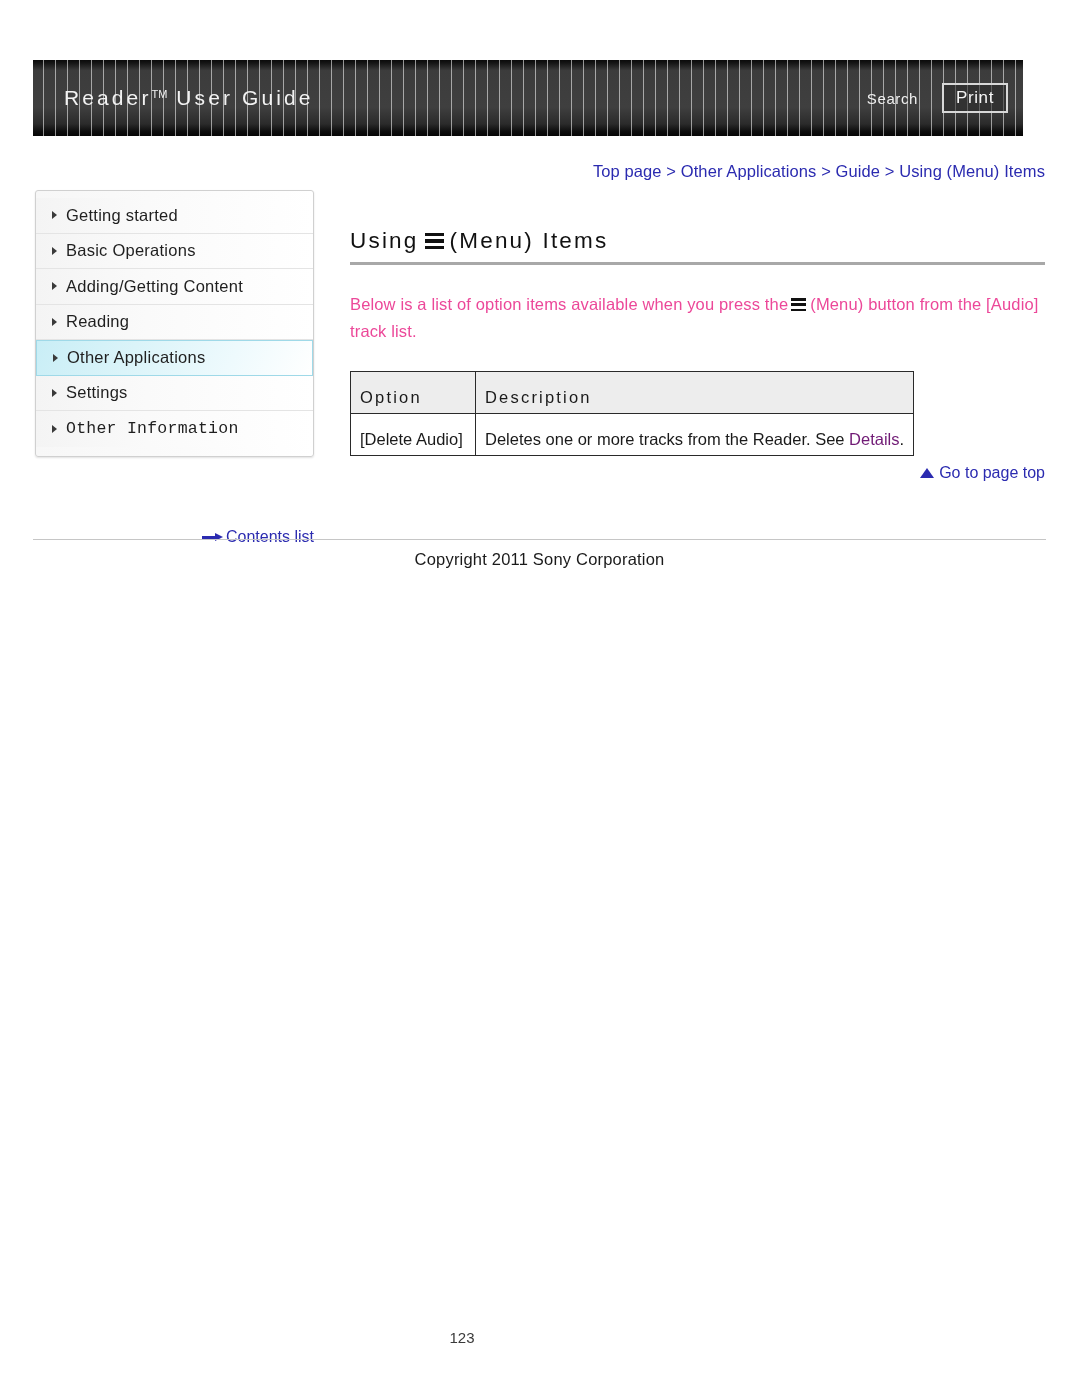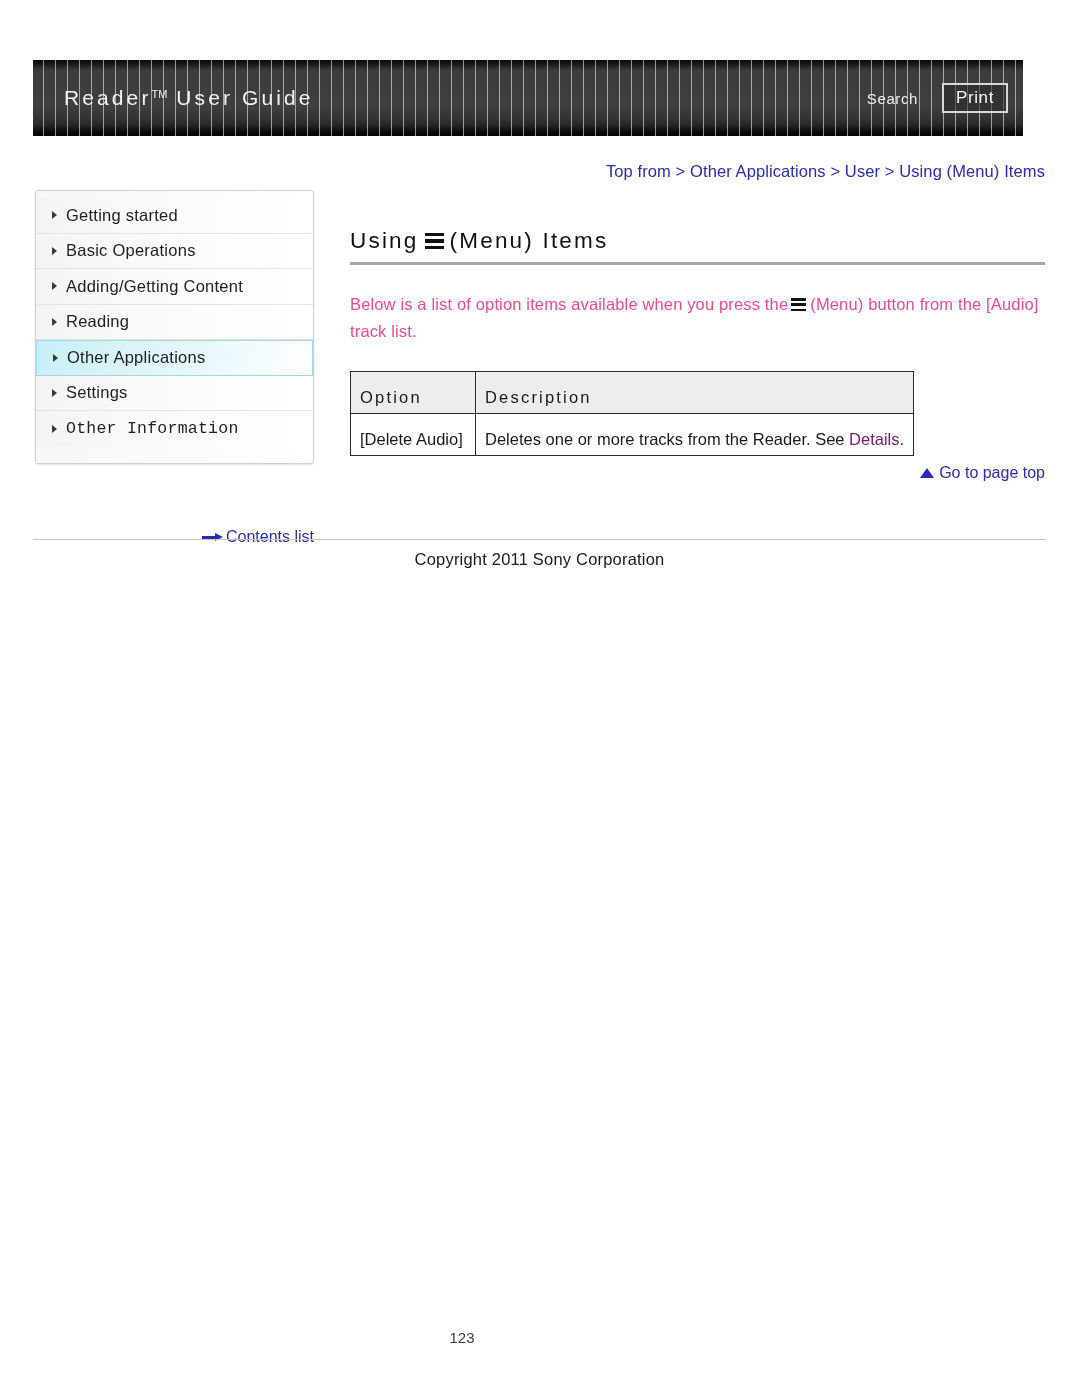--- a/index.html
+++ b/index.html
@@ -101,21 +101,21 @@
   
   .sidebar {
     position: absolute;
     left: 35px;
     top: 190px;
     width: 279px;
     border: 1px solid #d0d0d0;
     border-radius: 3px;
     background: linear-gradient(to right, #f7f7f7 0%, #fbfbfb 55%, #ffffff 100%);
     box-shadow: 0 1px 2px rgba(0,0,0,0.12);
-    padding: 7px 0 16px 0;
+    padding: 7px 0 9px 0;
     box-sizing: border-box;
   }
   .nav-item {
     position: relative;
     height: 35.5px;
     display: flex;
     align-items: center;
     padding-left: 16px;
     border-bottom: 1px solid #e4e4e4;
     background: linear-gradient(to right, #f4f4f4 0%, #fafafa 40%, #ffffff 100%);
@@ -316,25 +316,25 @@
 </head>
 <body>
 
 <div class="banner">
   <div class="banner-title"><span>Reader</span><sup>TM</sup><span> User Guide</span></div>
   <div class="banner-search">Search</div>
   <div class="banner-print">Print</div>
 </div>
 
 <div class="breadcrumb">
-  <span>Top from</span>
+  <span>Top page</span>
   <span class="sep">&gt;</span>
   <span>Other Applications</span>
   <span class="sep">&gt;</span>
-  <span>User</span>
+  <span>Guide</span>
   <span class="sep">&gt;</span>
   <span>Using (Menu) Items</span>
 </div>
 
 <div class="sidebar">
   <div class="nav-item">
     <span class="nav-bullet"></span>
     <span class="nav-label">Getting started</span>
   </div>
   <div class="nav-item">

